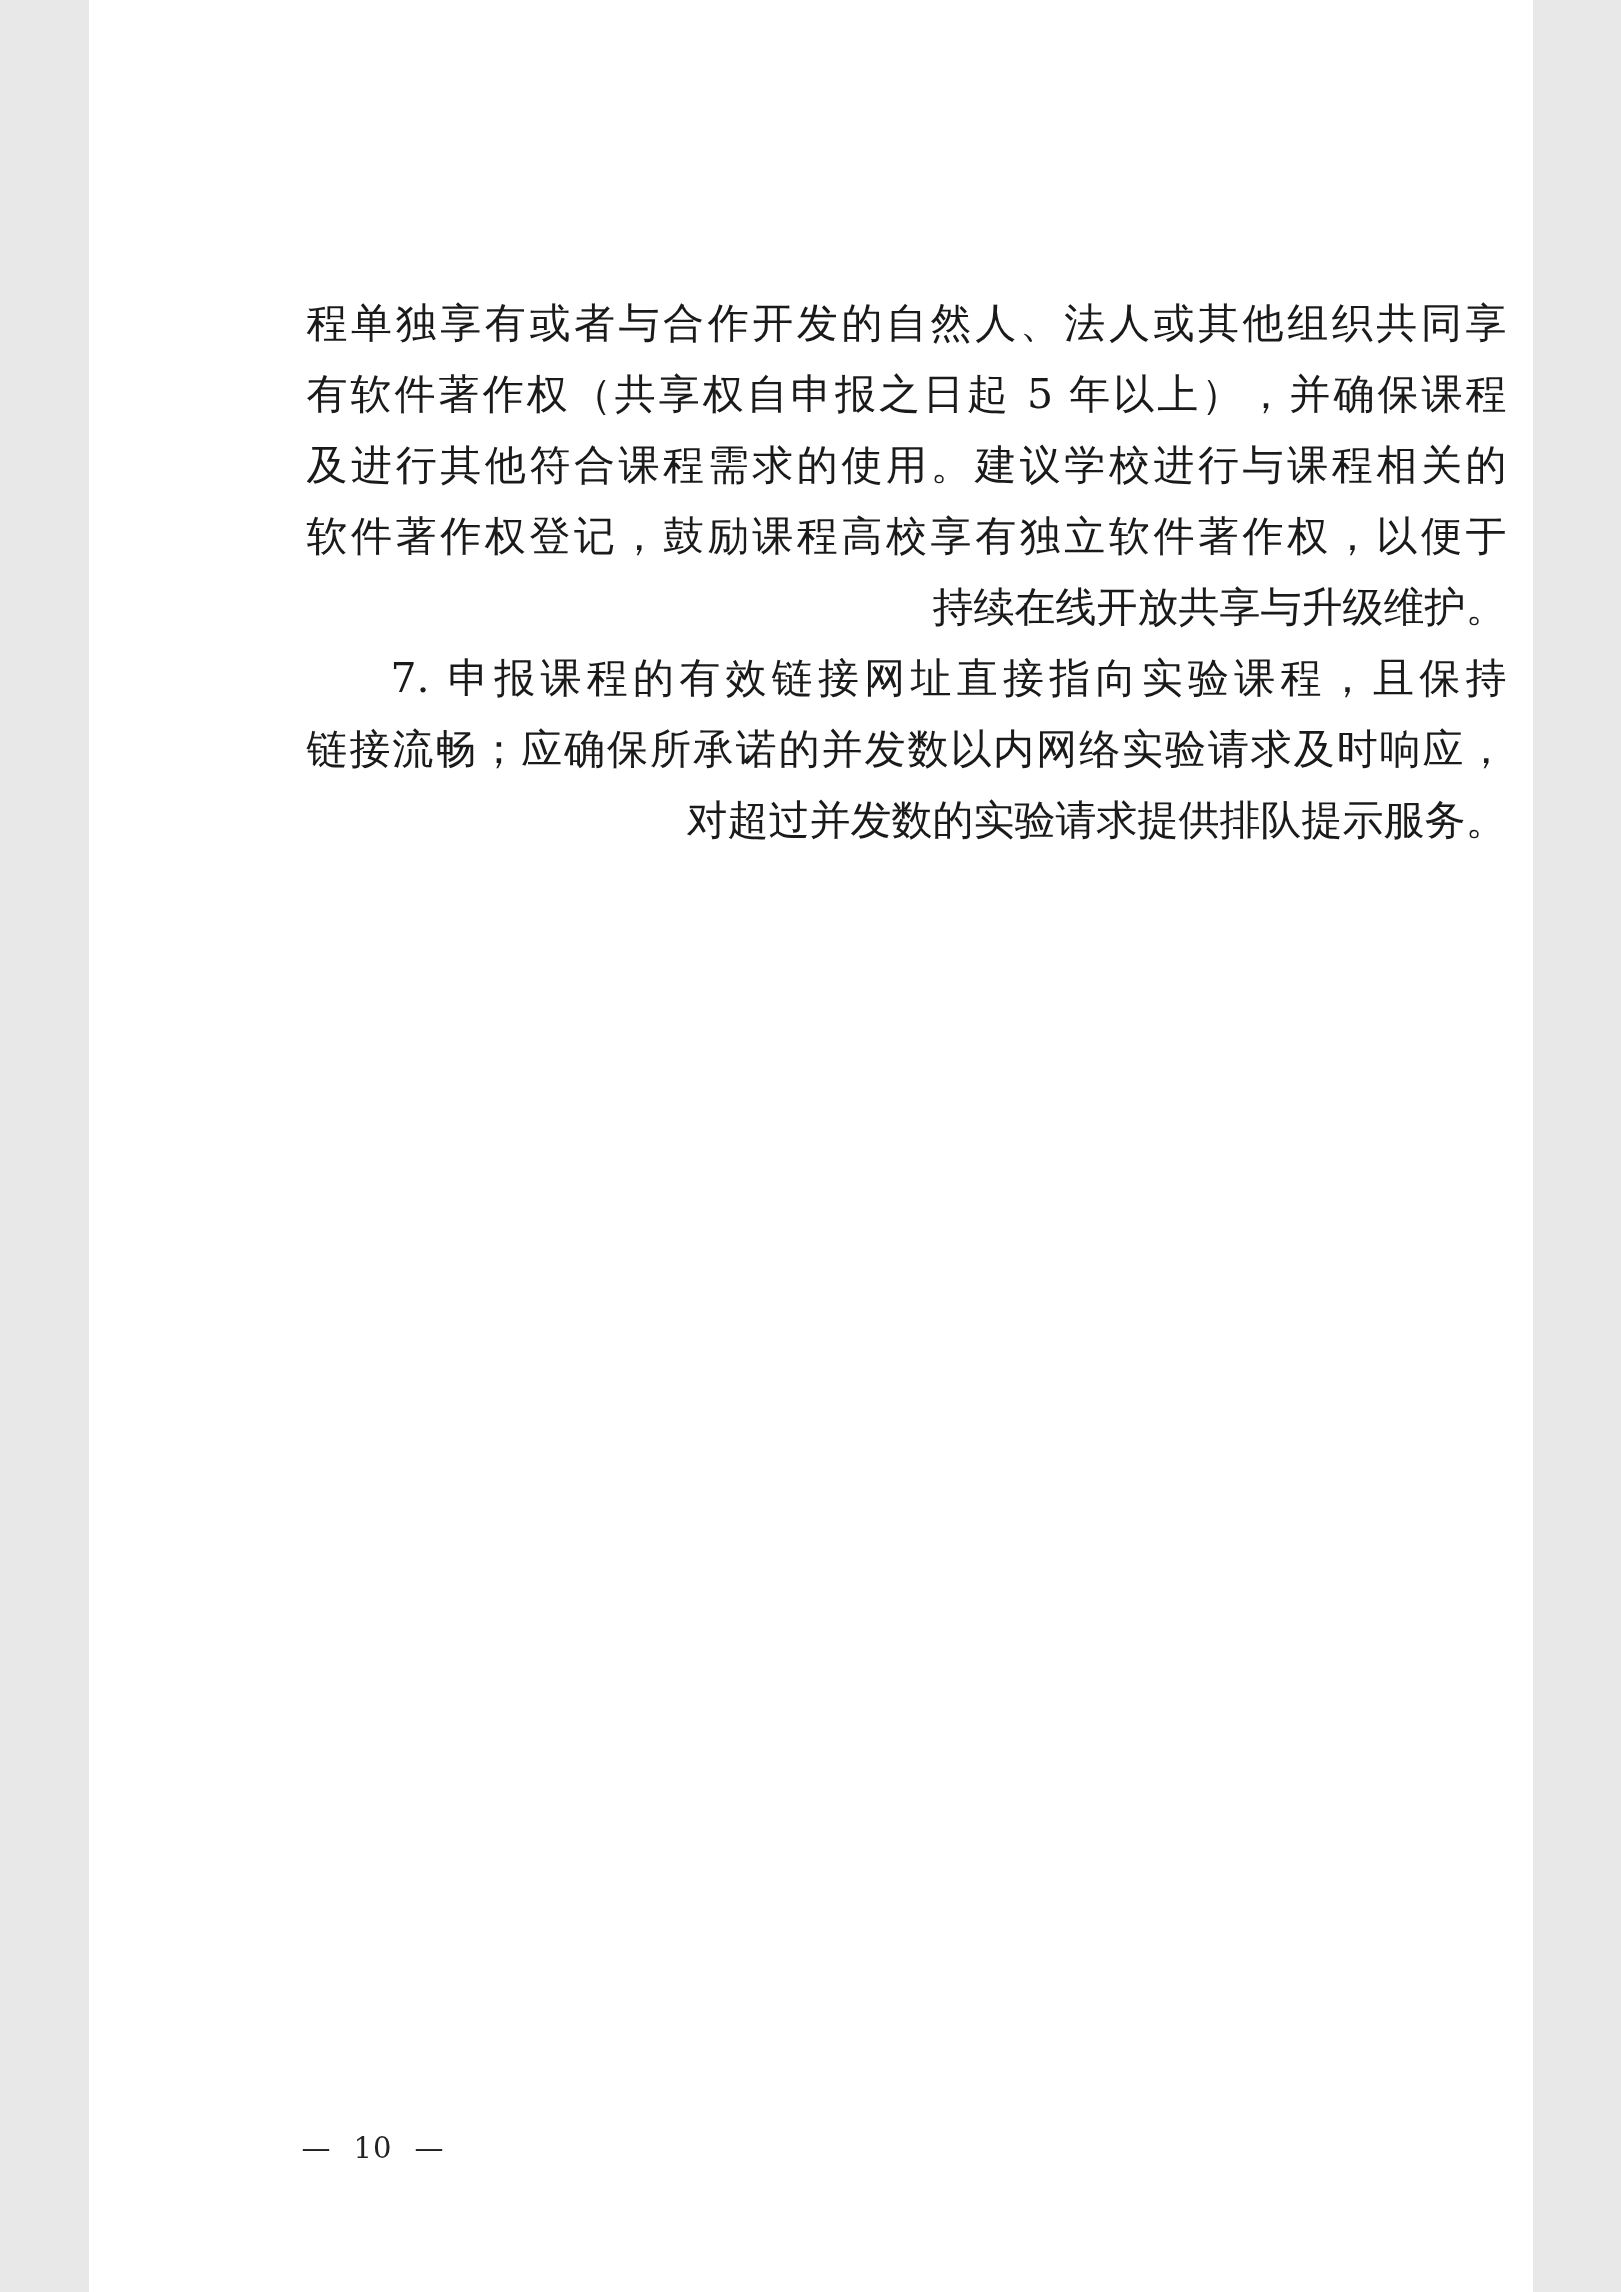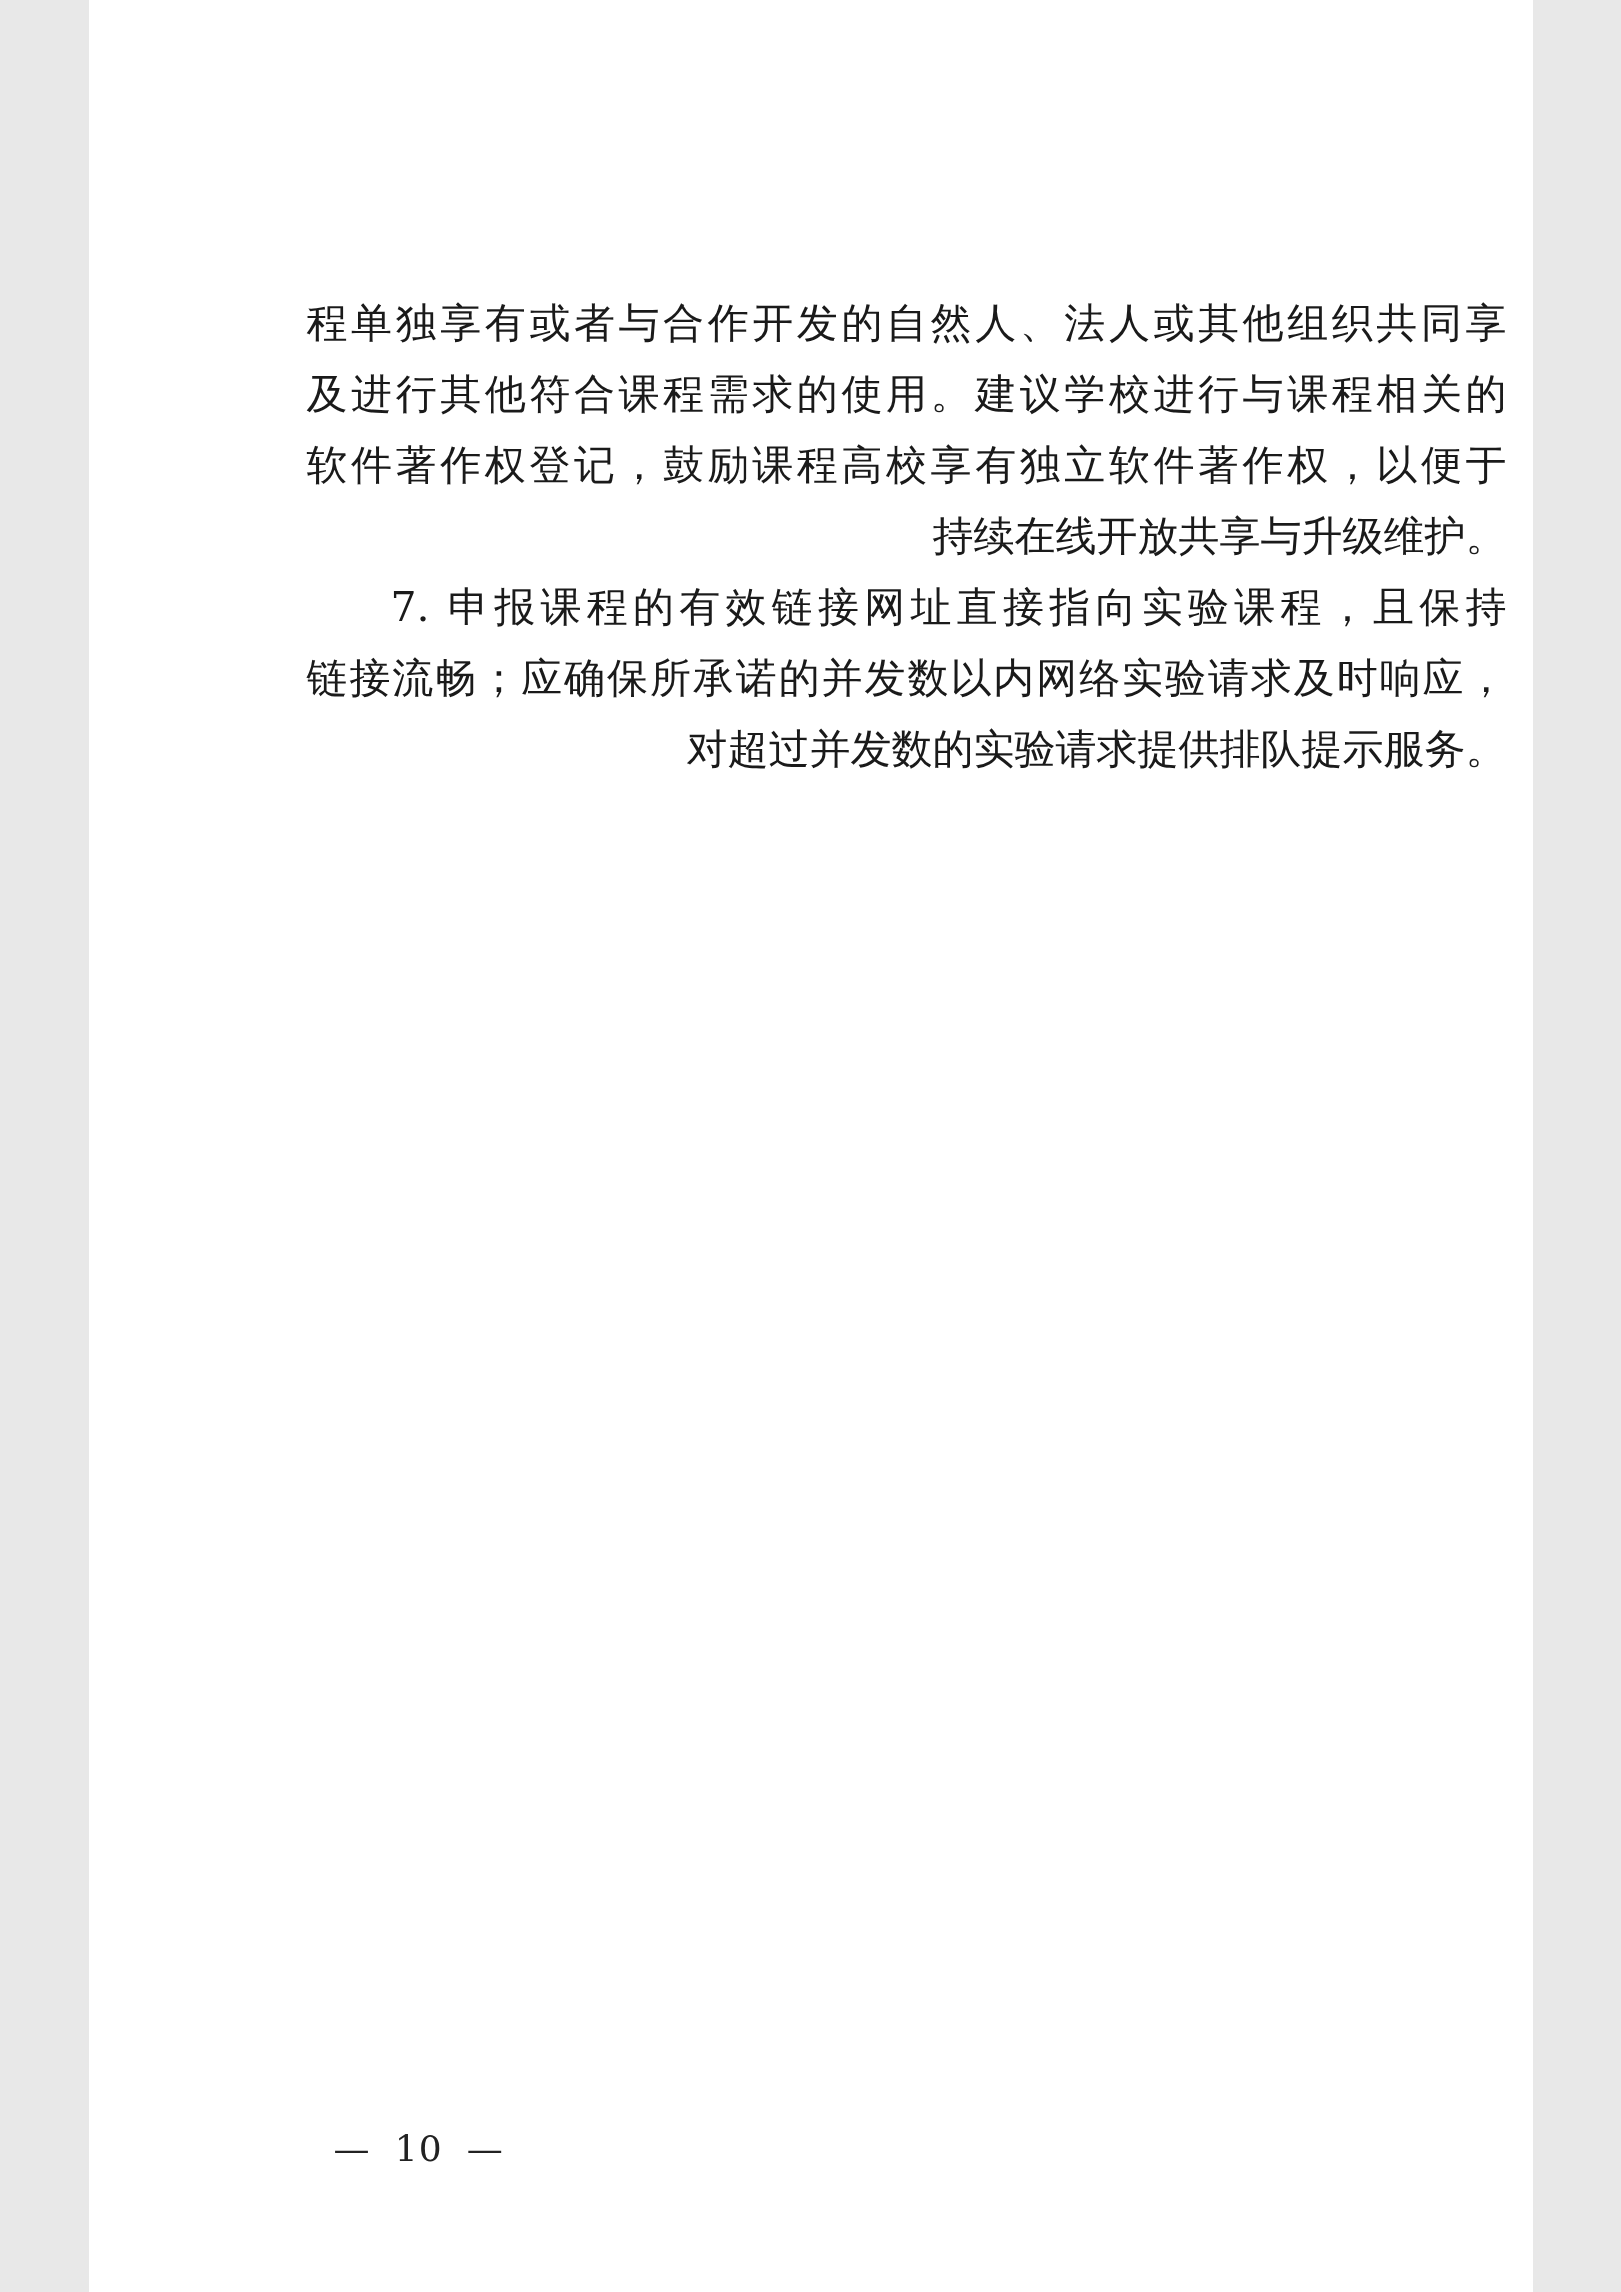--- a/index.html
+++ b/index.html
@@ -35,37 +35,37 @@
     text-align-last: justify;
     text-justify: inter-character;
   }
   .line.indent {
     padding-left: 84px;
   }
   .page-footer {
     position: absolute;
     left: 213px;
     top: 2129px;
-    font-size: 36px;
+    font-size: 29px;
     line-height: 39px;
     color: #222222;
     word-spacing: 11.8px;
     letter-spacing: 1px;
-    margin-left: 32px;
   }
 </style>
 </head>
 <body>
 
 <div class="page">
 
   <main class="text-block">
 
     <section class="paragraph">
       <div class="line justify">程单独享有或者与合作开发的自然人、法人或其他组织共同享</div>
+      <div class="line justify">有软件著作权（共享权自申报之日起 5 年以上），并确保课程</div>
       <div class="line justify">及进行其他符合课程需求的使用。建议学校进行与课程相关的</div>
       <div class="line justify">软件著作权登记，鼓励课程高校享有独立软件著作权，以便于</div>
       <div class="line">持续在线开放共享与升级维护。</div>
     </section>
 
     <section class="paragraph">
       <div class="line justify indent">7. 申报课程的有效链接网址直接指向实验课程，且保持</div>
       <div class="line justify">链接流畅；应确保所承诺的并发数以内网络实验请求及时响应，</div>
       <div class="line">对超过并发数的实验请求提供排队提示服务。</div>
     </section>

